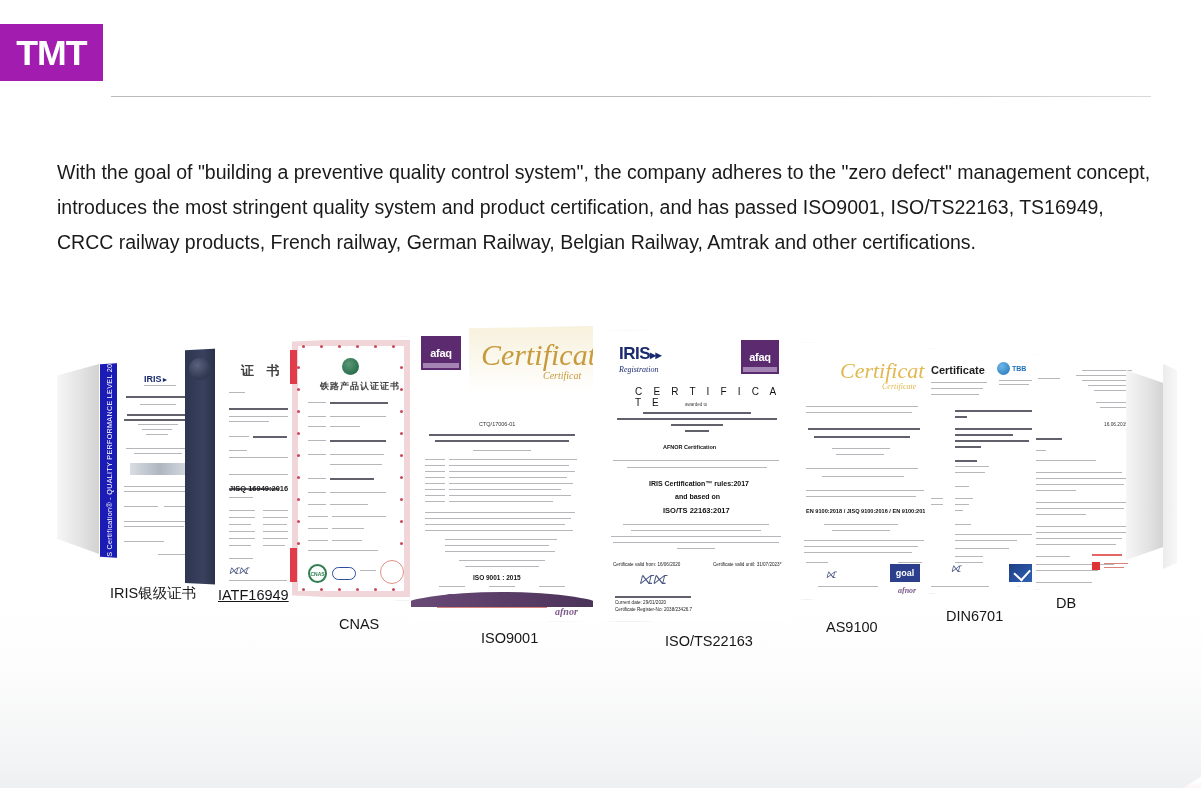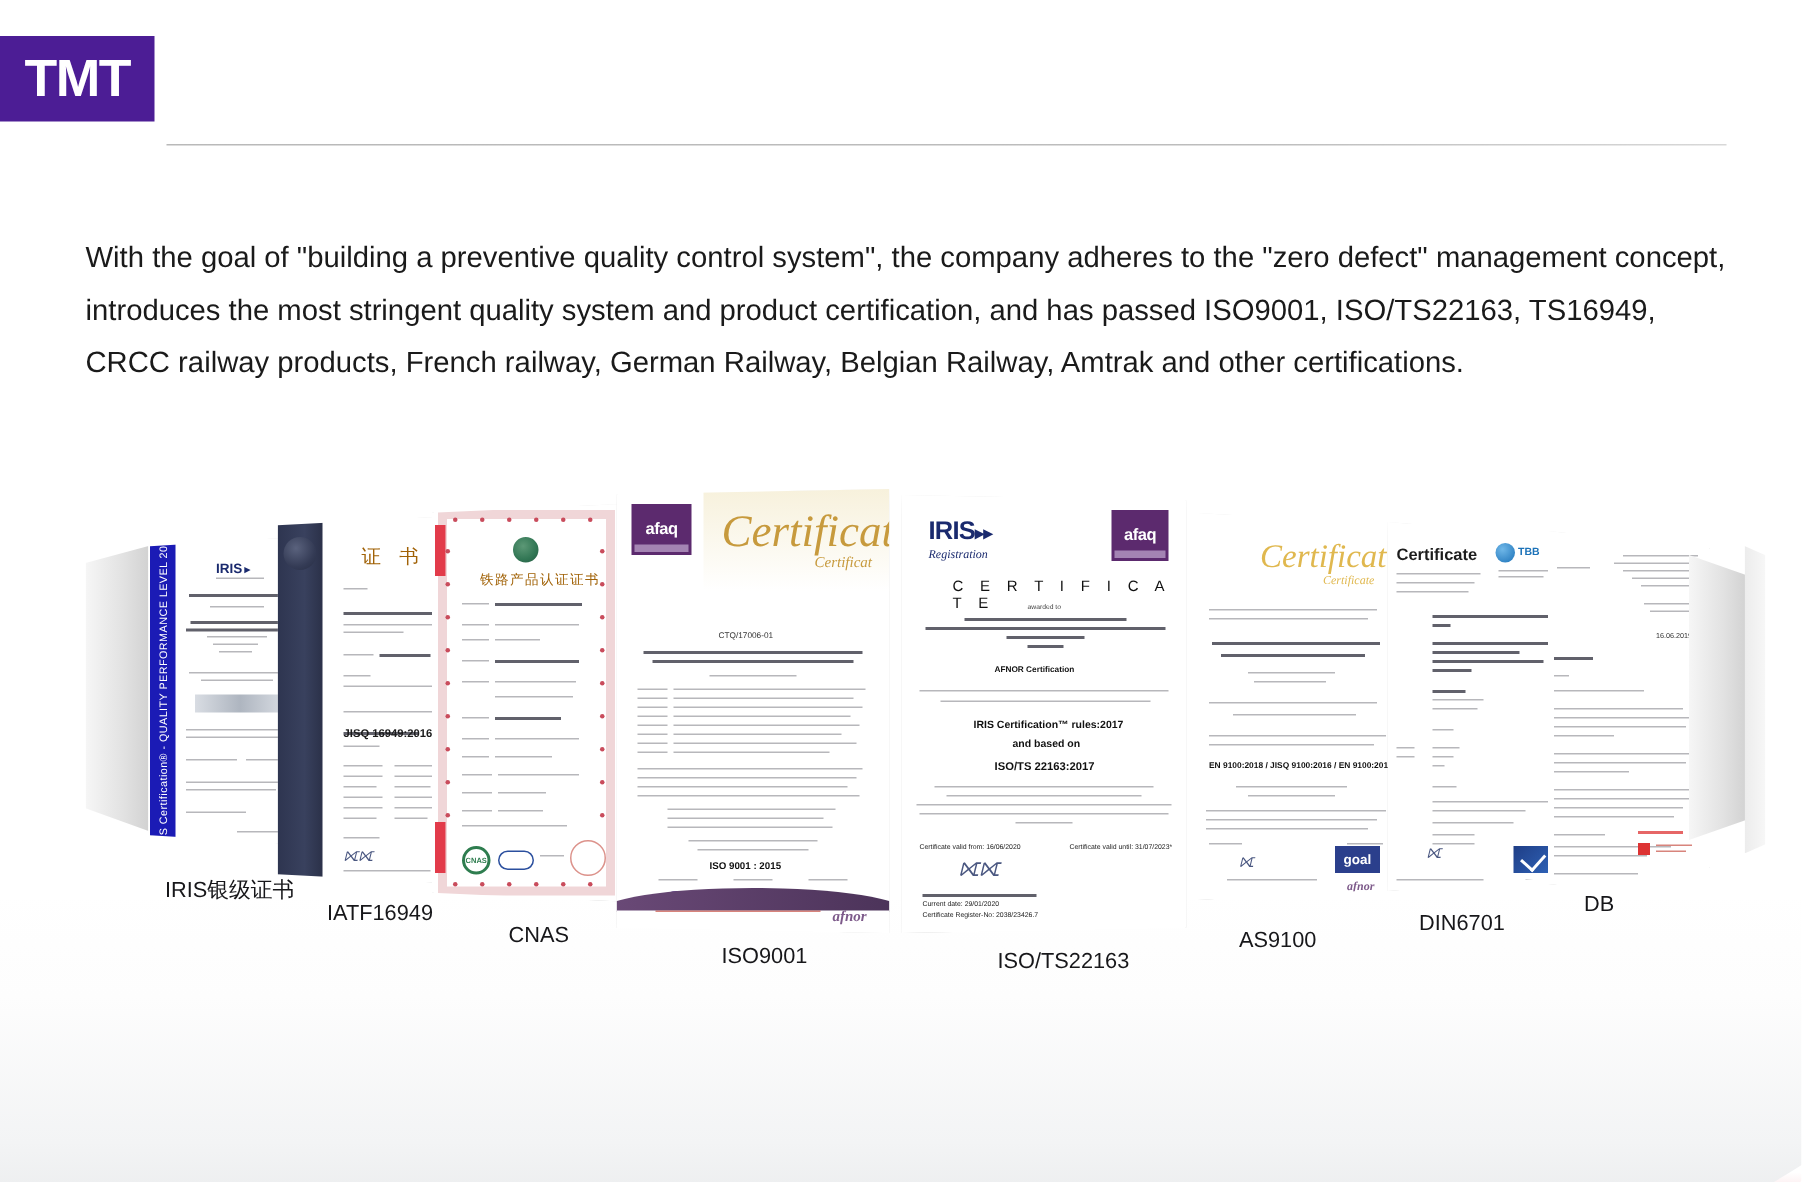--- a/index.html
+++ b/index.html
@@ -15,21 +15,21 @@
     width: 1201px; height: 788px;
     background: #ffffff;
     overflow: hidden;
   }
 
   
   #header { position: absolute; left: 0; top: 0; width: 1201px; height: 110px; }
   #logo-block {
     position: absolute; left: 0; top: 24px;
     width: 103px; height: 57px;
-    background: #4c1d95;
+    background: #a21caf;
     display: flex; align-items: center; justify-content: center;
   }
   #logo-text {
     color: #ffffff;
     font-family: "Liberation Sans", sans-serif;
     font-weight: bold;
     font-size: 35px;
     letter-spacing: -1px;
     line-height: 1;
     transform: scaleX(1.02);
@@ -240,22 +240,22 @@
     transform: rotate(-48deg);
     display: block;
   }
   .cn-seal {
     position: absolute; border-radius: 50%;
     border: 1.5px solid #c0392b; opacity: .55;
   }
   .cn-title {
     position: absolute;
     font-family: "DejaVu Sans", sans-serif;
-    font-weight: normal;
-    color: #a16207;
+    font-weight: bold;
+    color: #404040;
   }
   .sig {
     position: absolute;
     font-family: "Liberation Serif", serif;
     font-style: italic;
     color: #2b3a6b;
     opacity: .85;
   }
   .red-note { position: absolute; background: #d33; opacity: .75; height: 2px; }
 </style>
@@ -624,21 +624,21 @@
         <div class="ln" style="left:4px;top:228px;width:56px;"></div>
       </div>
     </div>
 
     <div class="fan" style="left:1126px;top:52px;width:38px;height:190px;
                 clip-path: polygon(0 0, 100% 7%, 100% 93%, 0 100%);"></div>
     <div class="fan" style="left:1163px;top:46px;width:14px;height:205px;background:linear-gradient(to right,#ececec,#f7f7f7);
                 clip-path: polygon(0 0, 100% 3%, 100% 97%, 0 100%);"></div>
 
     <div class="cert-label" style="left:110px;top:266px;">IRIS银级证书</div>
-    <div class="cert-label" style="left:218px;top:283px;">IATF16949</div>
+    <div class="cert-label" style="left:218px;top:269px;text-decoration:underline;">IATF16949</div>
     <div class="cert-label" style="left:339px;top:298px;">CNAS</div>
     <div class="cert-label" style="left:481px;top:312px;">ISO9001</div>
     <div class="cert-label" style="left:665px;top:315px;">ISO/TS22163</div>
     <div class="cert-label" style="left:826px;top:301px;">AS9100</div>
     <div class="cert-label" style="left:946px;top:290px;">DIN6701</div>
     <div class="cert-label" style="left:1056px;top:277px;">DB</div>
 
   </div>
 </div>
 

